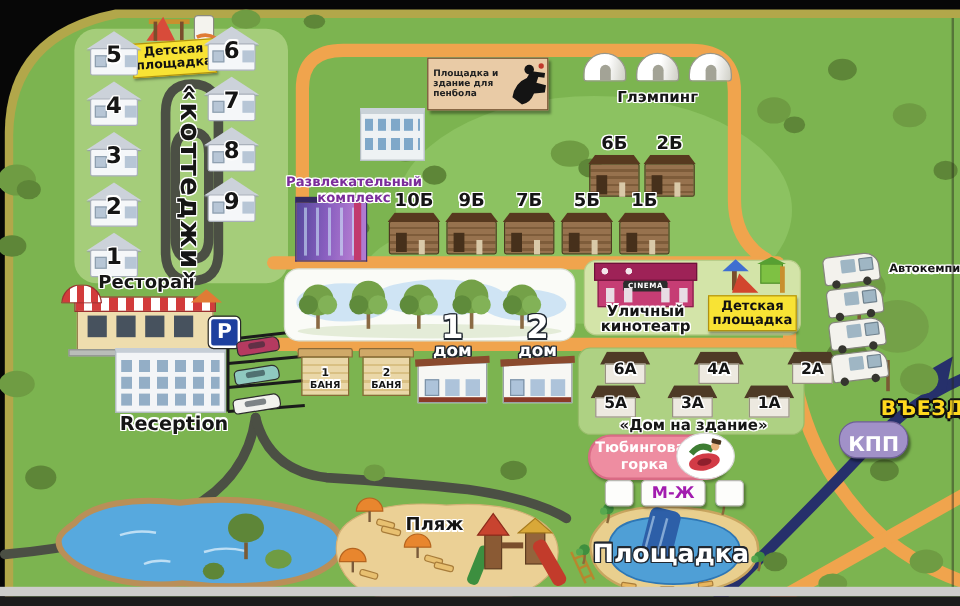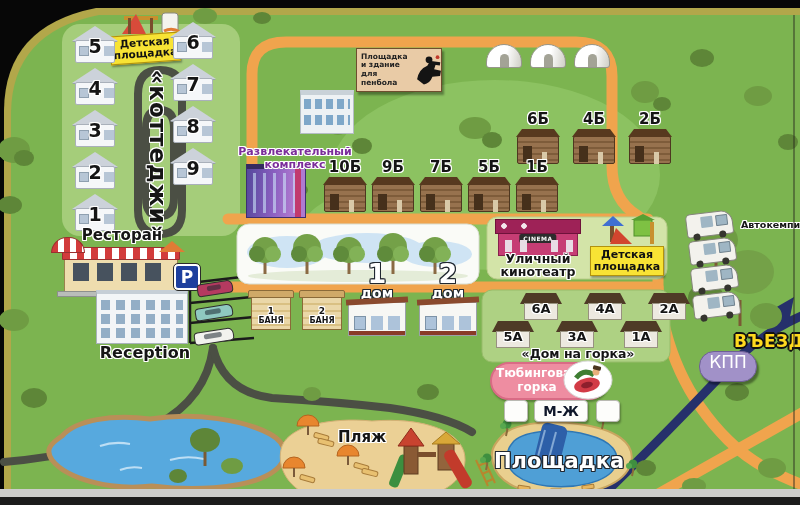--- a/index.html
+++ b/index.html
@@ -71,22 +71,22 @@
   .rest::before{content:"";position:absolute;left:-3px;top:-6px;right:-3px;height:11px;background:repeating-linear-gradient(90deg,#d23b3b 0 7px,#fff 7px 14px);border:1px solid #9a3030;border-radius:5px 5px 0 0}
   .rest::after{content:"";position:absolute;left:8px;top:10px;width:16px;height:18px;background:#47525e;box-shadow:24px 0 0 #47525e,48px 0 0 #47525e,72px 0 0 #47525e}
   .rest .umb{position:absolute;left:-14px;top:-16px;width:34px;height:16px;background:repeating-linear-gradient(90deg,#d23b3b 0 6px,#fff 6px 12px);border:1px solid #9a3030;border-radius:17px 17px 0 0}
   .rest .umb2{position:absolute;right:-8px;top:-12px;width:0;height:0;border-left:13px solid transparent;border-right:13px solid transparent;border-bottom:11px solid #e07b35}
   .rest .base{position:absolute;left:-8px;bottom:-6px;right:-8px;height:6px;background:#b9bdb9;border:1px solid #8c908c}
   .cinemab{background:#c63d74;border:1px solid #87214c;overflow:visible}
   .cinemab::before{content:"";position:absolute;left:-4px;top:-6px;right:-4px;height:13px;background:#9e2257;border:1px solid #6e123a;background-image:radial-gradient(circle at 8px 6px,#f3e6ec 2.5px,transparent 3px),radial-gradient(circle at 28px 6px,#f3e6ec 2.5px,transparent 3px)}
   .cinemab::after{content:"";position:absolute;left:6px;bottom:3px;width:7px;height:12px;background:#e8dce4;box-shadow:15px 0 0 #e8dce4,46px 0 0 #e8dce4,61px 0 0 #e8dce4}
   .cin-m{position:absolute;left:50%;top:9px;transform:translateX(-50%);background:#2c2c2c;color:#fff;font-size:6px;font-weight:bold;padding:1px 4px;border-radius:2px;letter-spacing:.5px}
   .pinkbadge{background:#ee8da1;border:2px solid #d96b85;border-radius:20px;color:#fff;font-weight:bold;box-shadow:1px 2px 2px rgba(0,0,0,.3)}
-  .wcbox{background:#fdfdfb;border:1px solid #b9b9b2;border-radius:4px;box-shadow:1px 2px 2px rgba(0,0,0,.3);display:flex;align-items:center;justify-content:center;font-weight:bold;color:#0f172a}
-  .kpp{background:#a191c8;border:1px solid #6e5f96;border-radius:15px;color:#fff;font-weight:normal;display:flex;align-items:flex-start;justify-content:center;box-shadow:2px 3px 2px rgba(0,0,0,.4)}
+  .wcbox{background:#fdfdfb;border:1px solid #b9b9b2;border-radius:4px;box-shadow:1px 2px 2px rgba(0,0,0,.3);display:flex;align-items:center;justify-content:center;font-weight:bold;color:#a21caf}
+  .kpp{background:#a191c8;border:1px solid #6e5f96;border-radius:15px;color:#fff;font-weight:bold;display:flex;align-items:flex-end;justify-content:center;box-shadow:2px 3px 2px rgba(0,0,0,.4)}
 </style>
 </head>
 <body>
 
 <div id="stage">
 
   <svg class="abs" width="800" height="505" viewBox="0 0 800 505" style="left:0;top:0">
     <path d="M96,8 H800 V505 H4 V110 Q5,26 96,8 Z" fill="#b2a74a"></path>
     <path d="M99,15 H800 V505 H11 V113 Q12,32 99,15 Z" fill="#7cb450"></path>
 
@@ -339,43 +339,40 @@
         <b class="ow hnum">8</b>
       </div>
       <div class="house">
         <span class="h-roof"></span>
         <span class="h-body"></span>
         <b class="ow hnum">9</b>
       </div>
     </div>
   <div class="abs ow" style="left:58px;top:142px;width:200px;height:26px;text-align:center;font-size:23px;letter-spacing:1px;transform:rotate(90deg)">«коттеджи»</div>
 
-  <div class="abs" style="left:356px;top:48px;width:86px;height:44px;background:#e9cba6;border:1.5px solid #6e4e2e;box-shadow:2px 3px 2px rgba(0,0,0,.35);display:flex;align-items:center">
+  <div class="abs" style="left:356px;top:48px;width:101px;height:44px;background:#e9cba6;border:1.5px solid #6e4e2e;box-shadow:2px 3px 2px rgba(0,0,0,.35);display:flex;align-items:center">
     <span style="width:64px;font-size:7.5px;font-weight:bold;color:#222;line-height:1.15;padding-left:4px">Площадка и здание для пенбола</span>
     <svg width="34" height="38" viewBox="0 0 34 38">
       <circle cx="20" cy="7" r="4" fill="#141414"></circle>
       <path d="M6,30 q2,-12 12,-16 l3,-5 7,3 -2,6 8,2 -1,6 -9,1 q-3,8 -10,9 z" fill="#141414"></path>
       <rect x="22" y="9" width="11" height="4" fill="#141414" transform="rotate(8 27 11)"></rect>
       <circle cx="30" cy="4" r="2.2" fill="#c0392b"></circle>
     </svg>
   </div>
 
   <div id="tents" class="abs" style="left:486px;top:44px;display:flex;gap:8px">
       <span class="tent"></span>
       <span class="tent"></span>
       <span class="tent"></span>
     </div>
-
-  <div id="cab-top" class="abs hrow" style="left:515px;top:112px;gap:10px">
+  <div class="abs ow" style="left:492px;top:73px;width:112px;text-align:center;font-size:12.5px">Глэмпинг</div>
+
+  <div id="cab-top" class="abs hrow" style="left:489px;top:112px;">
       <div class="cabinw">
         <span class="ow cab-label">6Б</span>
-        <span class="cabin"></span>
-      </div>
-      <div class="cabinw">
-        <span class="ow cab-label">4Б</span>
         <span class="cabin"></span>
       </div>
       <div class="cabinw">
         <span class="ow cab-label">2Б</span>
         <span class="cabin"></span>
       </div>
     </div>
   <div id="cab-main" class="abs hrow" style="left:322px;top:160px;gap:2px">
       <div class="cabinw">
         <span class="ow cab-label">10Б</span>
@@ -468,21 +465,21 @@
     <polygon points="4,12 15,2 26,12" fill="#3f6fd1"></polygon>
     <polygon points="18,14 34,30 12,30" fill="#d2452e"></polygon>
     <rect x="36" y="6" width="18" height="16" fill="#7ec143" stroke="#4f8f28"></rect>
     <polygon points="33,6 45,0 57,6" fill="#57a032"></polygon>
     <rect x="52" y="8" width="4" height="22" fill="#c8902e"></rect>
   </svg>
   <div class="abs ysign" style="left:590px;top:246px;width:74px;font-size:11px;padding:2px 1px">
     <span>Детская площадка</span>
   </div>
 
-  <div id="alley-top" class="abs hrow" style="left:520px;top:293px;gap:22px">
+  <div id="alley-top" class="abs hrow" style="left:500px;top:293px;gap:36px">
       <div class="ahouse">
         <i class="a-roof"></i>
         <i class="a-body"></i>
         <b class="ow a-label">6А</b>
       </div>
       <div class="ahouse">
         <i class="a-roof"></i>
         <i class="a-body"></i>
         <b class="ow a-label">4А</b>
       </div>
@@ -502,21 +499,21 @@
         <i class="a-roof"></i>
         <i class="a-body"></i>
         <b class="ow a-label">3А</b>
       </div>
       <div class="ahouse">
         <i class="a-roof"></i>
         <i class="a-body"></i>
         <b class="ow a-label">1А</b>
       </div>
     </div>
-  <div class="abs ow" style="left:498px;top:346px;width:160px;text-align:center;font-size:12.5px">«Дом на горка»</div>
+  <div class="abs ow" style="left:498px;top:346px;width:160px;text-align:center;font-size:12.5px">«Дом на здание»</div>
 
   <div id="rvs" class="abs rvcol" style="left:686px;top:212px">
       <div class="rv"></div>
       <div class="rv"></div>
       <div class="rv"></div>
       <div class="rv"></div>
     </div>
   <div class="abs ow" style="left:741px;top:219px;font-size:9.5px;white-space:nowrap">Автокемпинг</div>
 
   <div class="abs oy" style="left:734px;top:331px;font-size:17px;letter-spacing:.5px">ВЪЕЗД</div>

